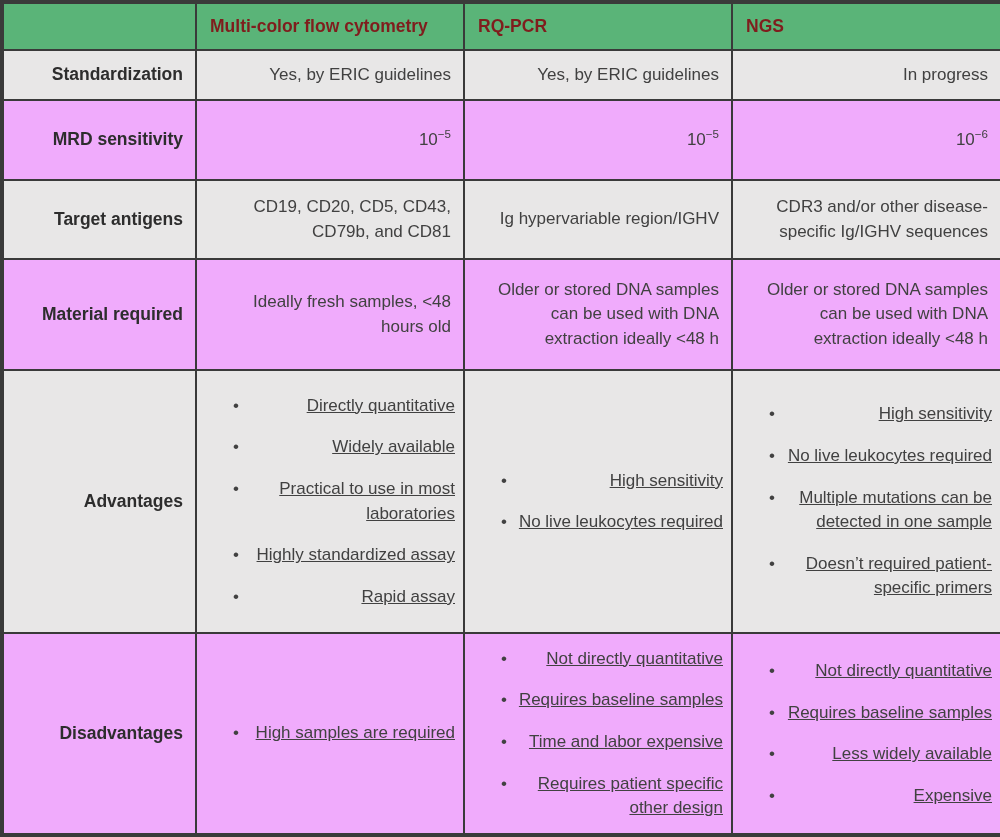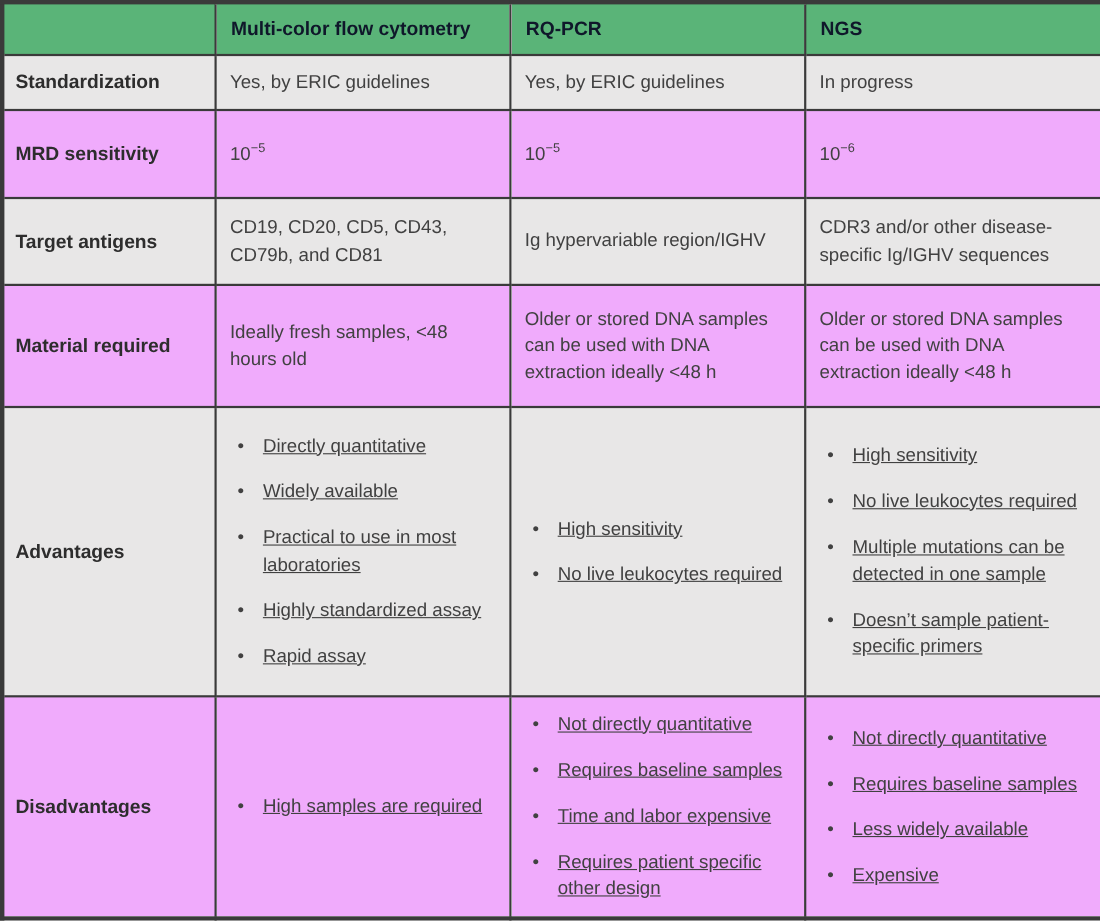--- a/index.html
+++ b/index.html
@@ -14,29 +14,30 @@
   }
   .mrd th, .mrd td {
     border: 2px solid #3a3a3a;
     vertical-align: middle;
     text-align: left;
     padding: 8px 12px 8px 12px;
     overflow: hidden;
   }
   .mrd th {
     background: #5ab478;
-    color: #0f172a;
+    color: #7f1d1d;
     font-size: 17.5px;
     font-weight: bold;
     padding-left: 13px;
   }
   .mrd td {
     font-size: 17px;
     color: #414141;
     line-height: 1.45;
+    text-align: right;
   }
   td.row-label {
     font-weight: bold;
     color: #2d2d2d;
     padding-left: 10px;
     font-size: 17.5px;
   }
   tr.gray td { background: #e8e7e7; }
   tr.white td { background: #f0abfc; }
 
@@ -159,21 +160,21 @@
           <div class="bitem">
               <span class="bullet">•</span>
               <span class="btext">No live leukocytes required</span>
             </div>
           <div class="bitem">
               <span class="bullet">•</span>
               <span class="btext">Multiple mutations can be detected in one sample</span>
             </div>
           <div class="bitem">
               <span class="bullet">•</span>
-              <span class="btext">Doesn’t sample patient-specific primers</span>
+              <span class="btext">Doesn’t required patient-specific primers</span>
             </div>
         </div>
       </td>
     </tr>
 
     <tr class="r-dis white">
       <td class="row-label">Disadvantages</td>
       <td class="list-cell">
         <div class="blist">
           <div class="bitem">

